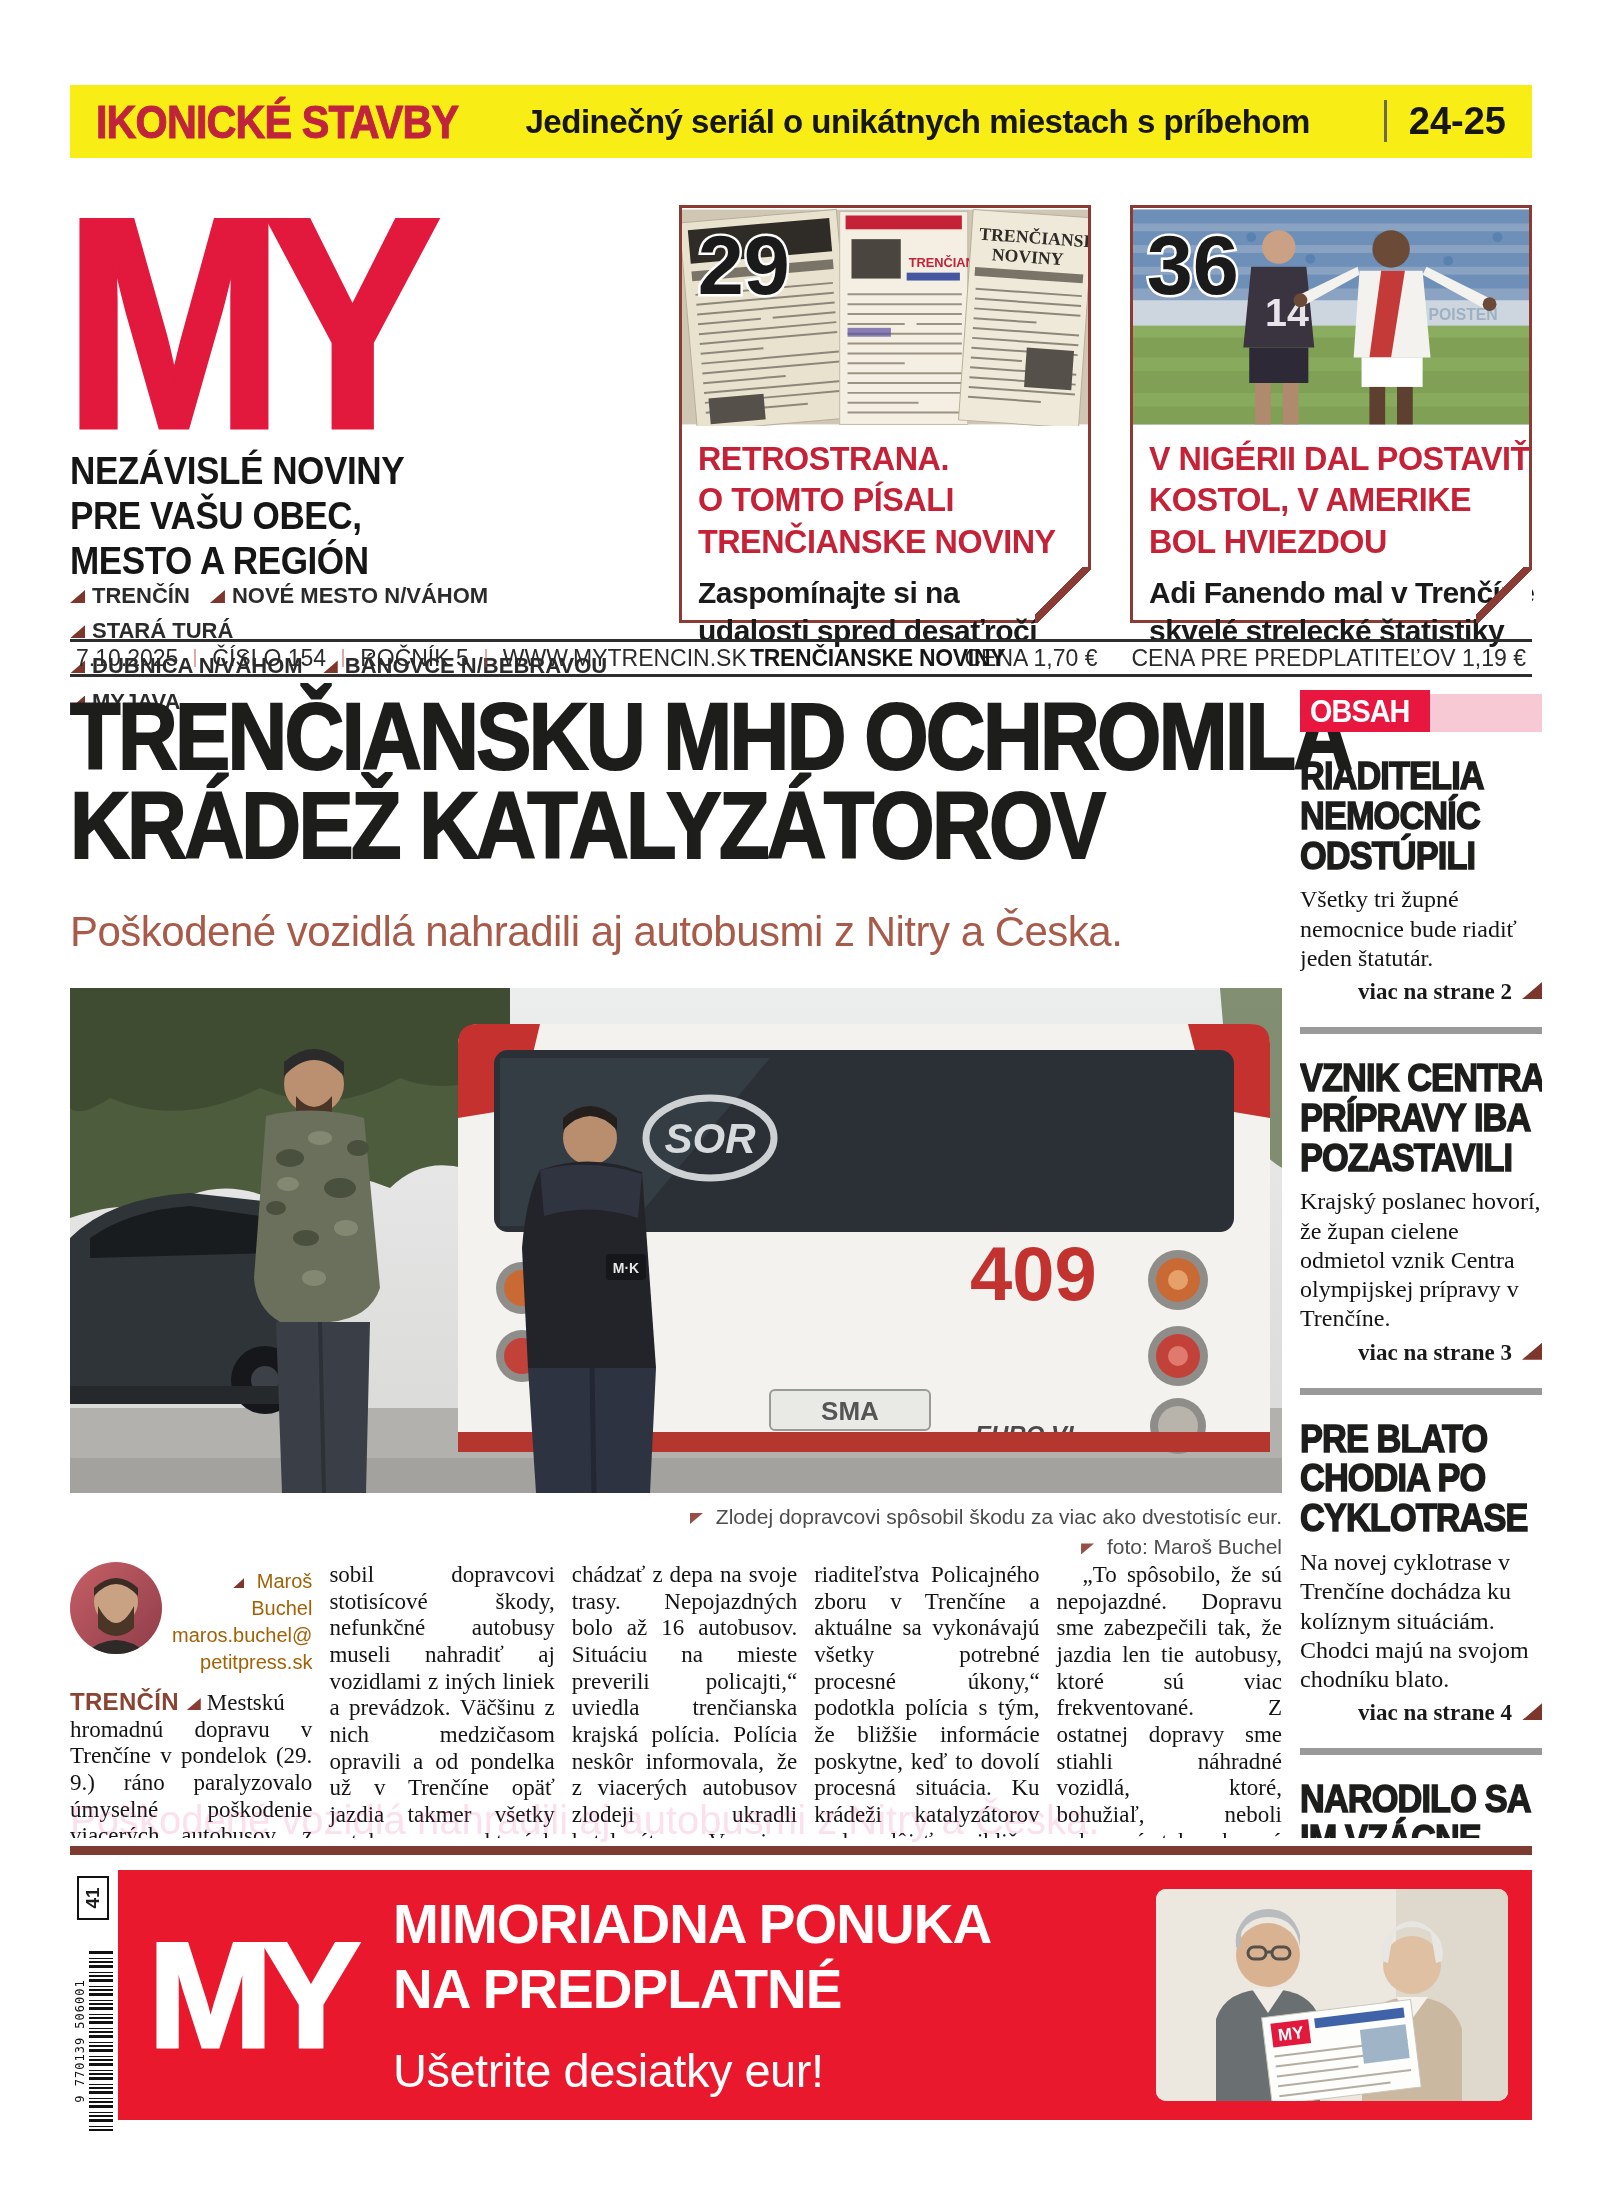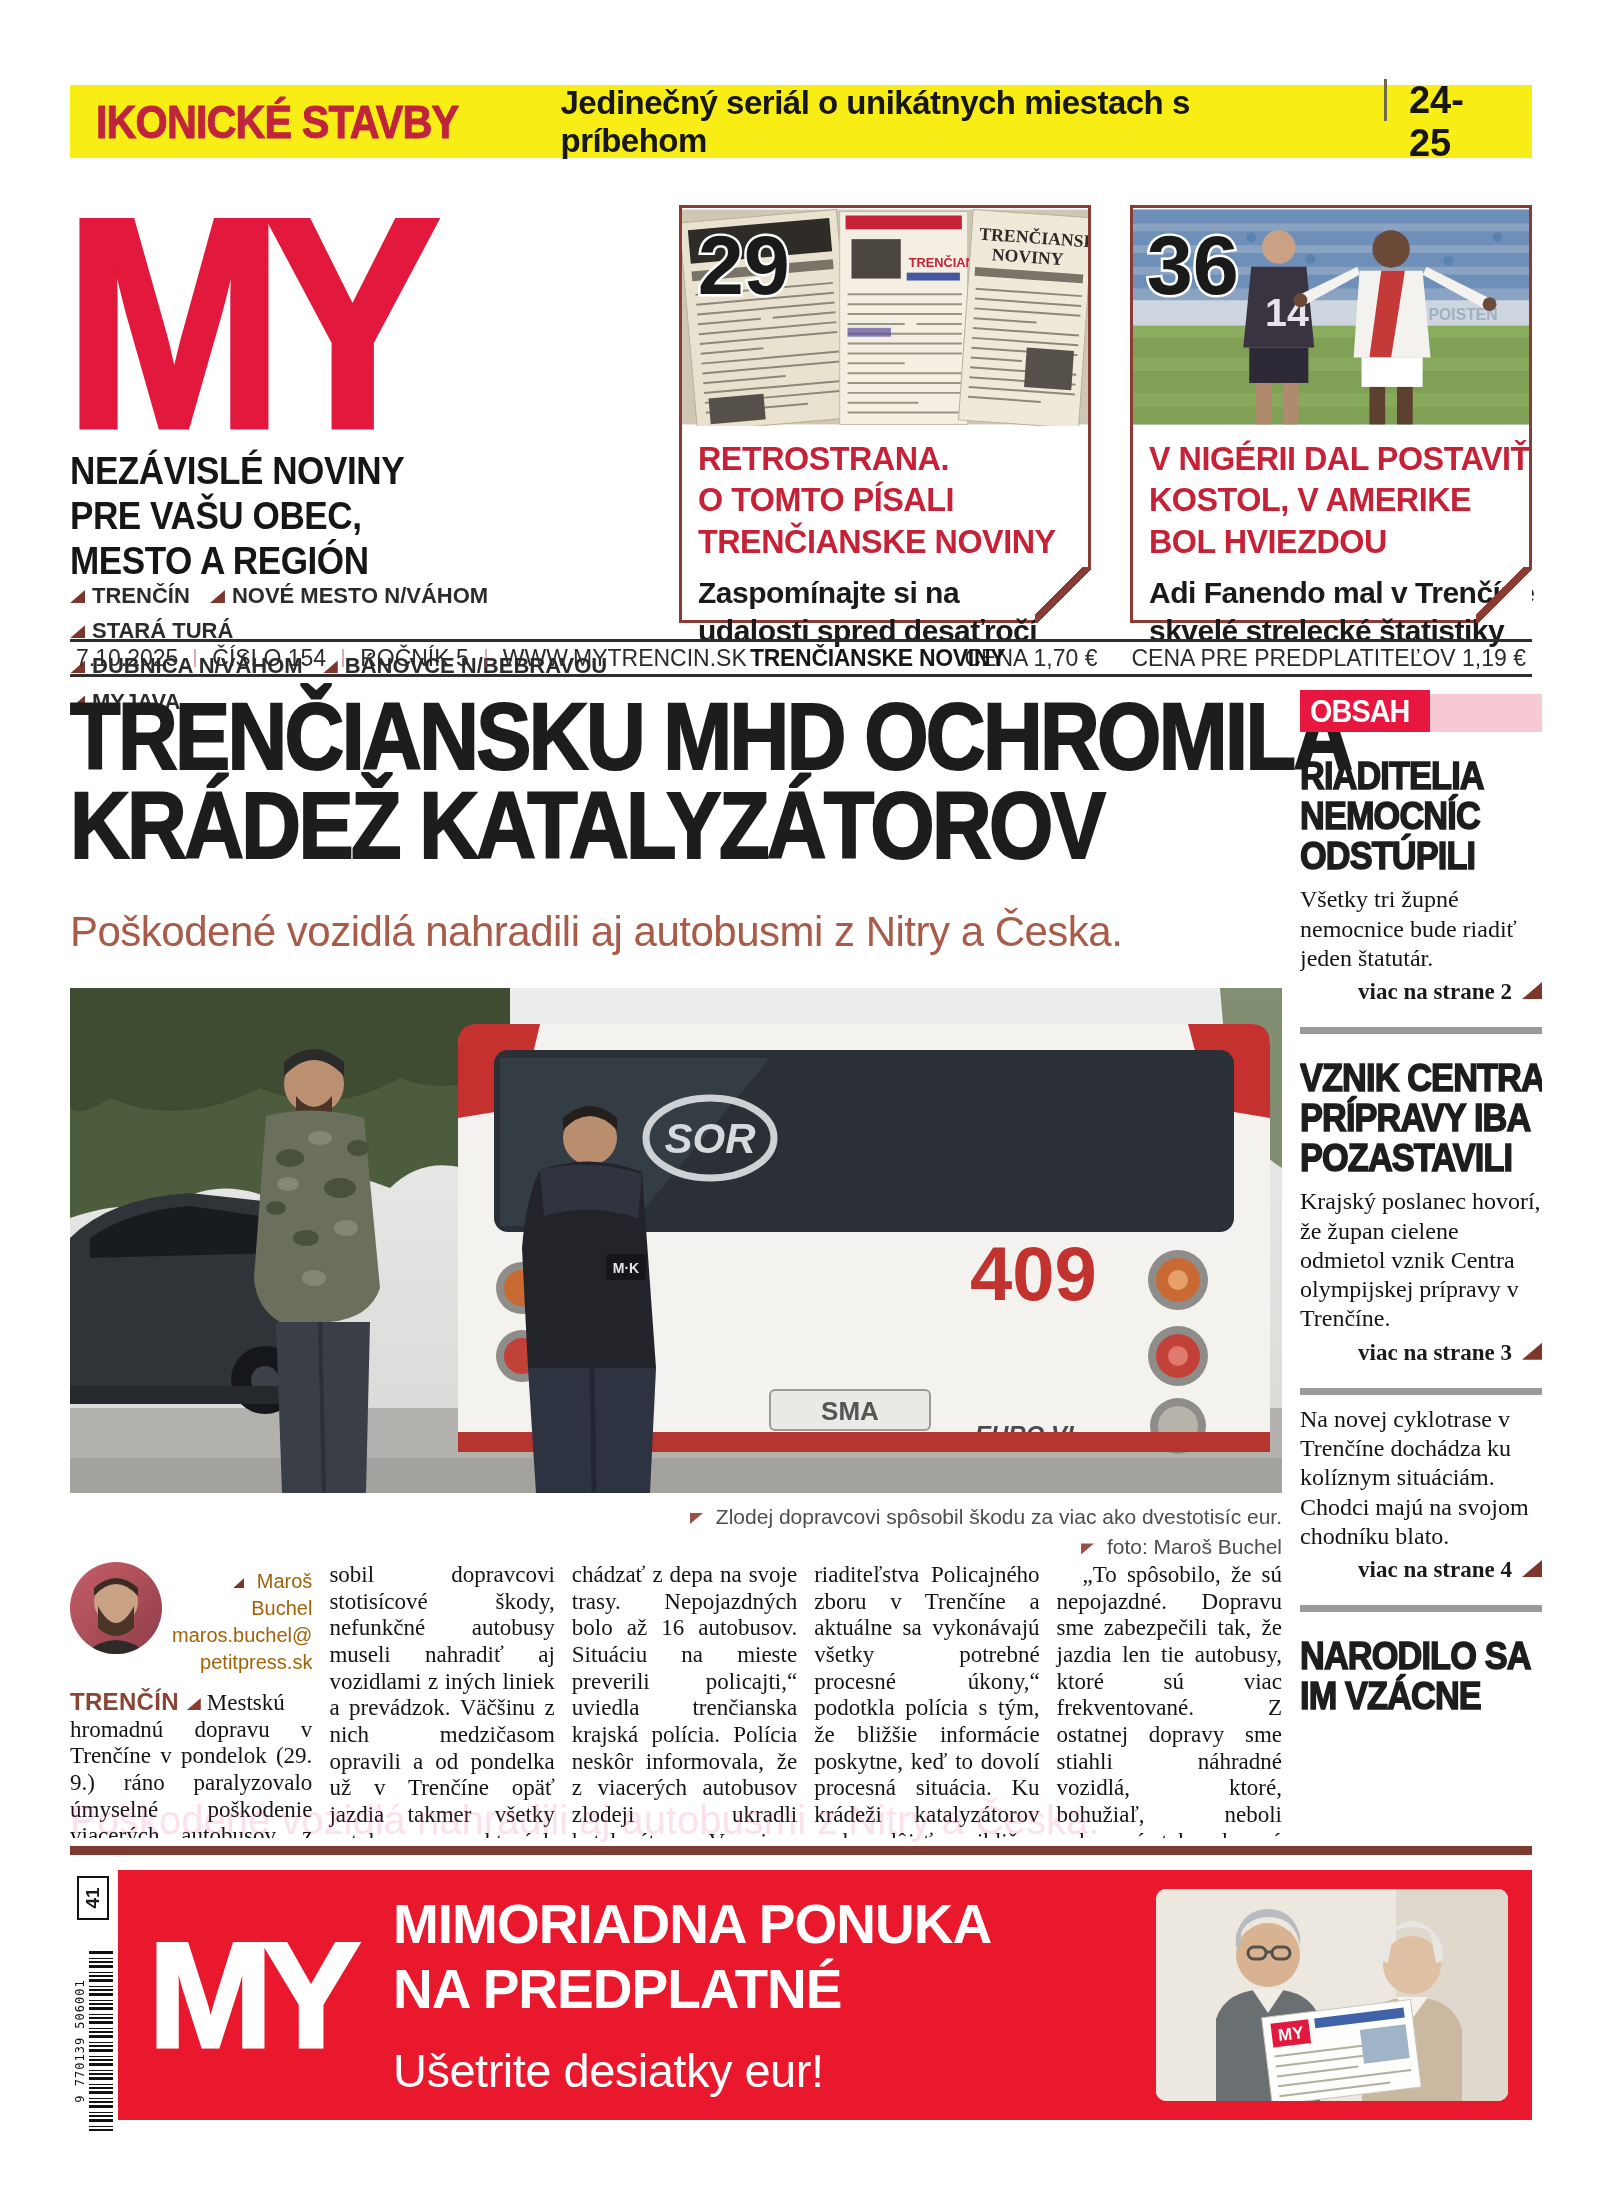--- a/index.html
+++ b/index.html
@@ -4,21 +4,21 @@
 <style>
   html,body{margin:0;padding:0;background:#fff;}
   .page{position:relative;width:1599px;height:2211px;background:#fff;overflow:hidden;
         font-family:"Liberation Sans",sans-serif;color:#1a1a1a;}
   .abs{position:absolute;}
   .cx{display:inline-block;transform:scaleX(.88);transform-origin:0 50%;white-space:nowrap;}
   .cxb{display:block;transform:scaleX(.9);transform-origin:0 0;}
   
   .banner{background:#f8ee16;display:flex;align-items:center;padding:0 26px;box-sizing:border-box;}
   .banner-title{font-size:47px;font-weight:900;color:#c0243c;letter-spacing:-1px;-webkit-text-stroke:1px #c0243c;}
-  .banner-sub{font-size:33px;font-weight:800;color:#161616;margin-left:53px;letter-spacing:-.5px;}
+  .banner-sub{font-size:33px;font-weight:800;color:#161616;margin-left:18px;letter-spacing:-.5px;}
   .banner-right{margin-left:auto;display:flex;gap:22px;padding-left:40px;}
   .banner-divider{width:3px;height:42px;background:#6b6b52;}
   .banner-pages{font-size:38px;font-weight:900;color:#161616;}
   
   .logo{font-size:300px;font-weight:900;line-height:.78;color:#e2183d;letter-spacing:-22px;
         -webkit-text-stroke:5px #e2183d;}
   .tagline{font-size:39px;font-weight:900;line-height:1.16;color:#161616;letter-spacing:-.5px;}
   .regions{font-size:22px;font-weight:700;color:#2b2b2b;line-height:1.6;}
   .region-item{margin-right:14px;white-space:nowrap;}
   .tri{display:inline-block;width:15px;height:13px;margin-right:7px;
@@ -453,20 +453,25 @@
         <span>VZNIK CENTRA</span>
         <span>PRÍPRAVY IBA</span>
         <span>POZASTAVILI</span>
       </h3>
       <p class="sb-text">Krajský poslanec hovorí, že župan cielene odmietol vznik Centra olympijskej prípravy v Trenčíne.</p>
       <div class="more-line"><span>viac na strane 3</span><span class="tri" style="margin-left:10px;margin-right:0;width:20px;height:17px;"></span></div>
     </div>
     <div class="sb-div"></div>
 
     <div class="sb-item">
+      <h3 class="sb-head">
+        <span>PRE BLATO</span>
+        <span>CHODIA PO</span>
+        <span>CYKLOTRASE</span>
+      </h3>
       <p class="sb-text">Na novej cyklotrase v Trenčíne dochádza ku kolíznym situáciám. Chodci majú na svojom chodníku blato.</p>
       <div class="more-line"><span>viac na strane 4</span><span class="tri" style="margin-left:10px;margin-right:0;width:20px;height:17px;"></span></div>
     </div>
     <div class="sb-div"></div>
 
     <div class="sb-item">
       <h3 class="sb-head">
         <span>NARODILO SA</span>
         <span>IM VZÁCNE</span>
 

